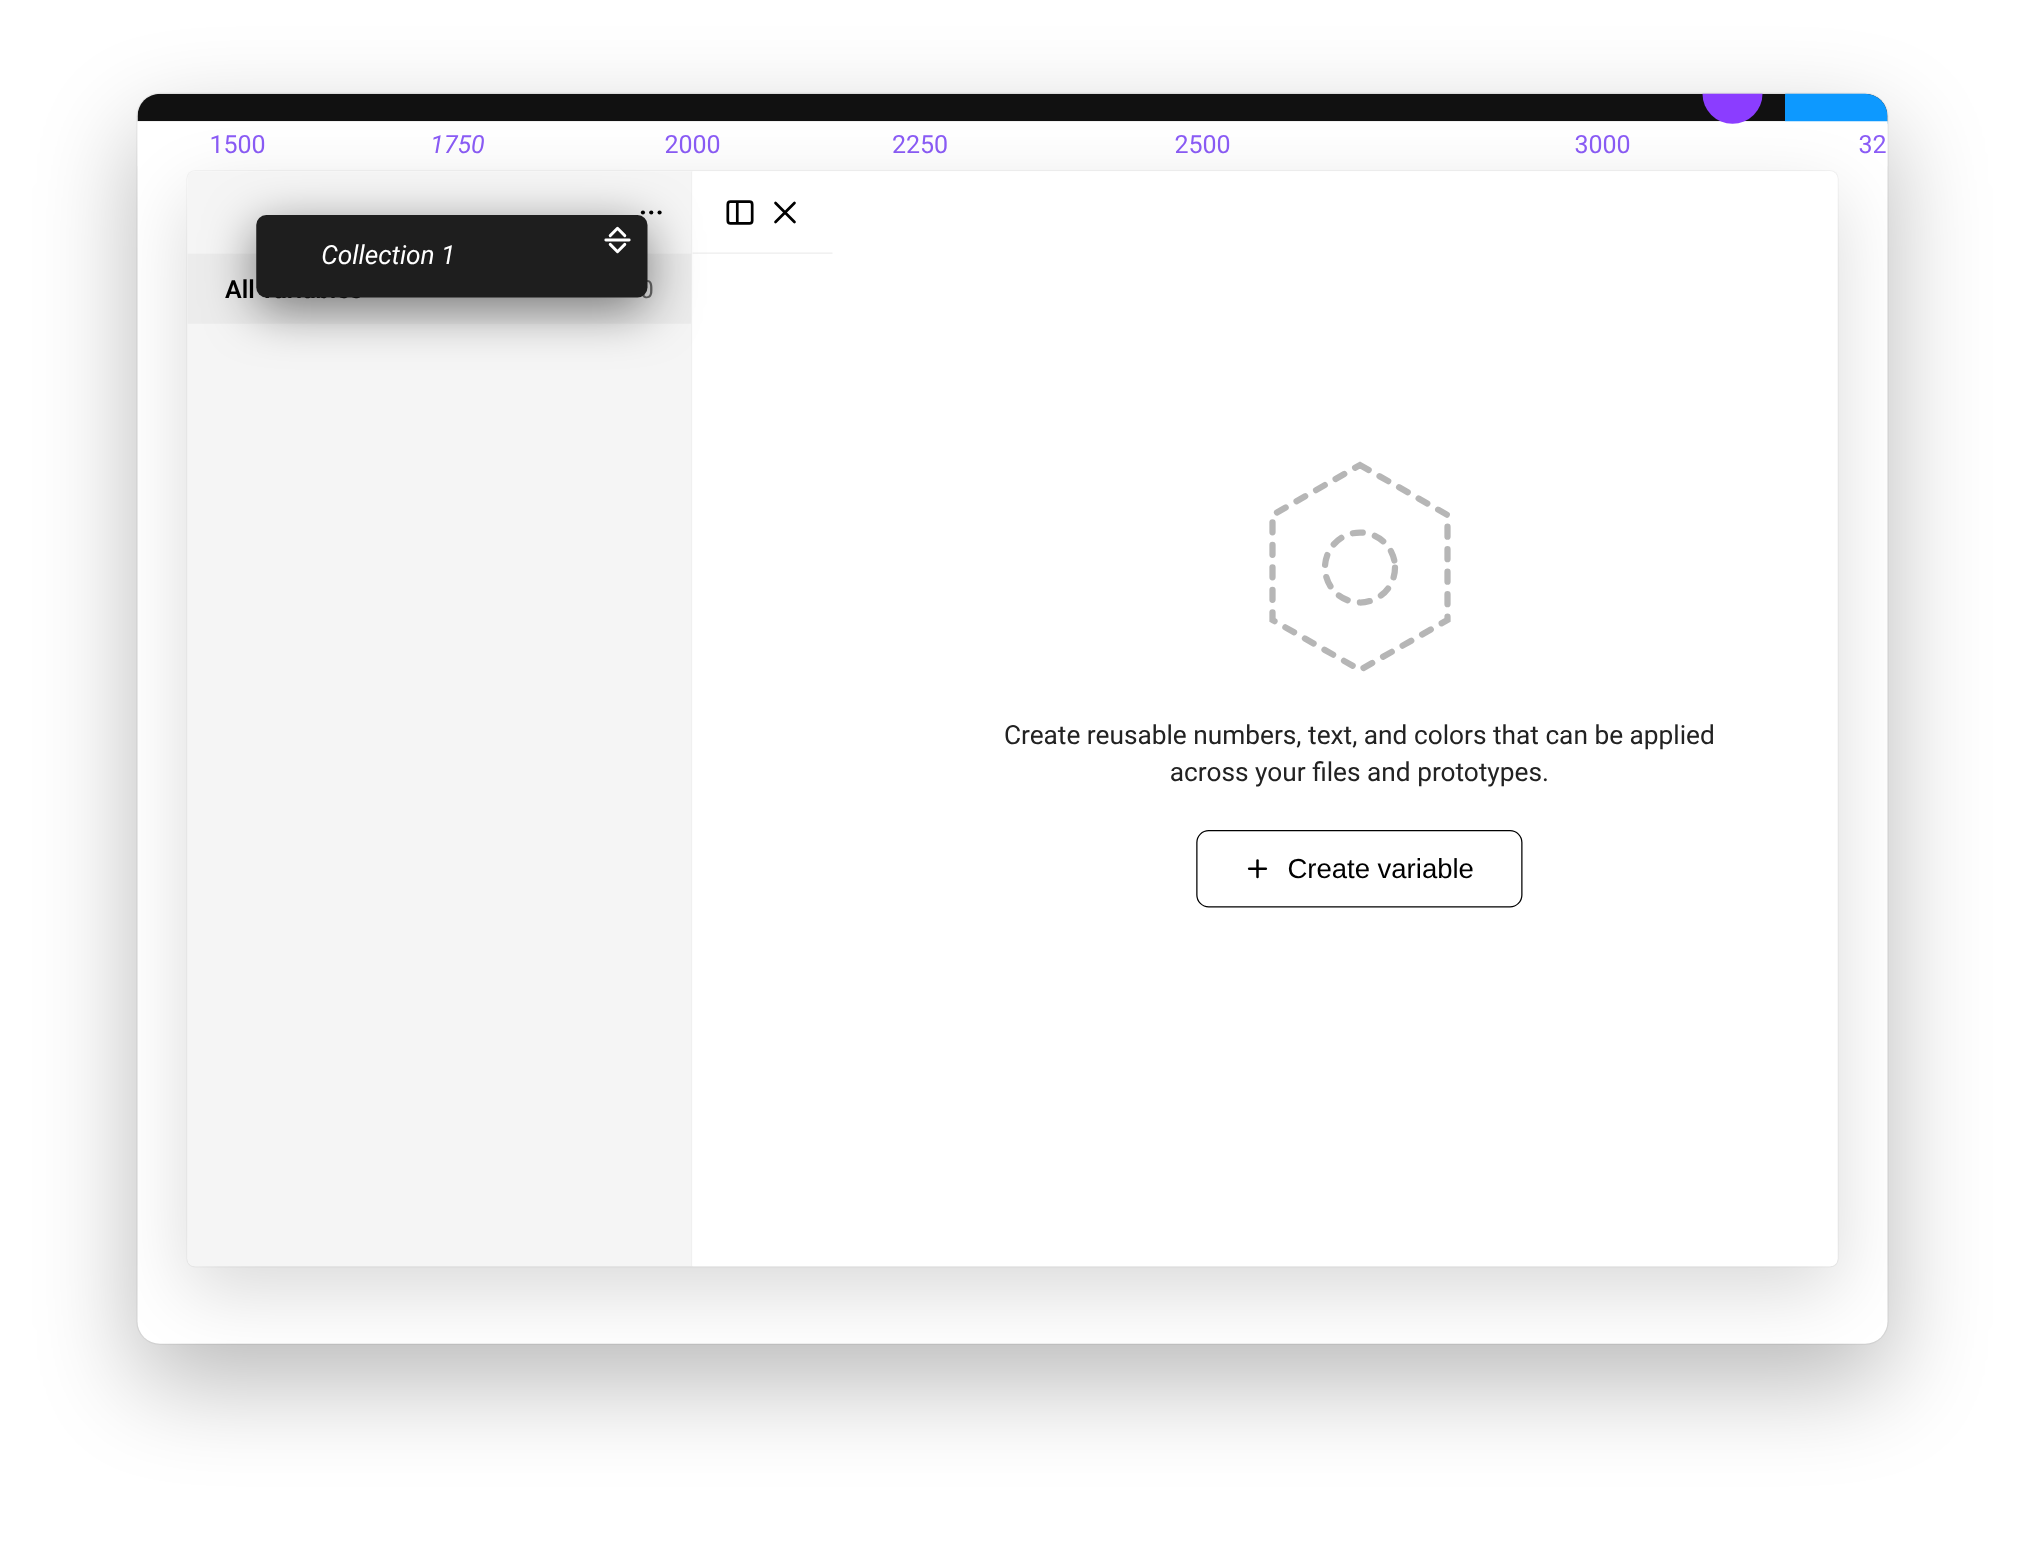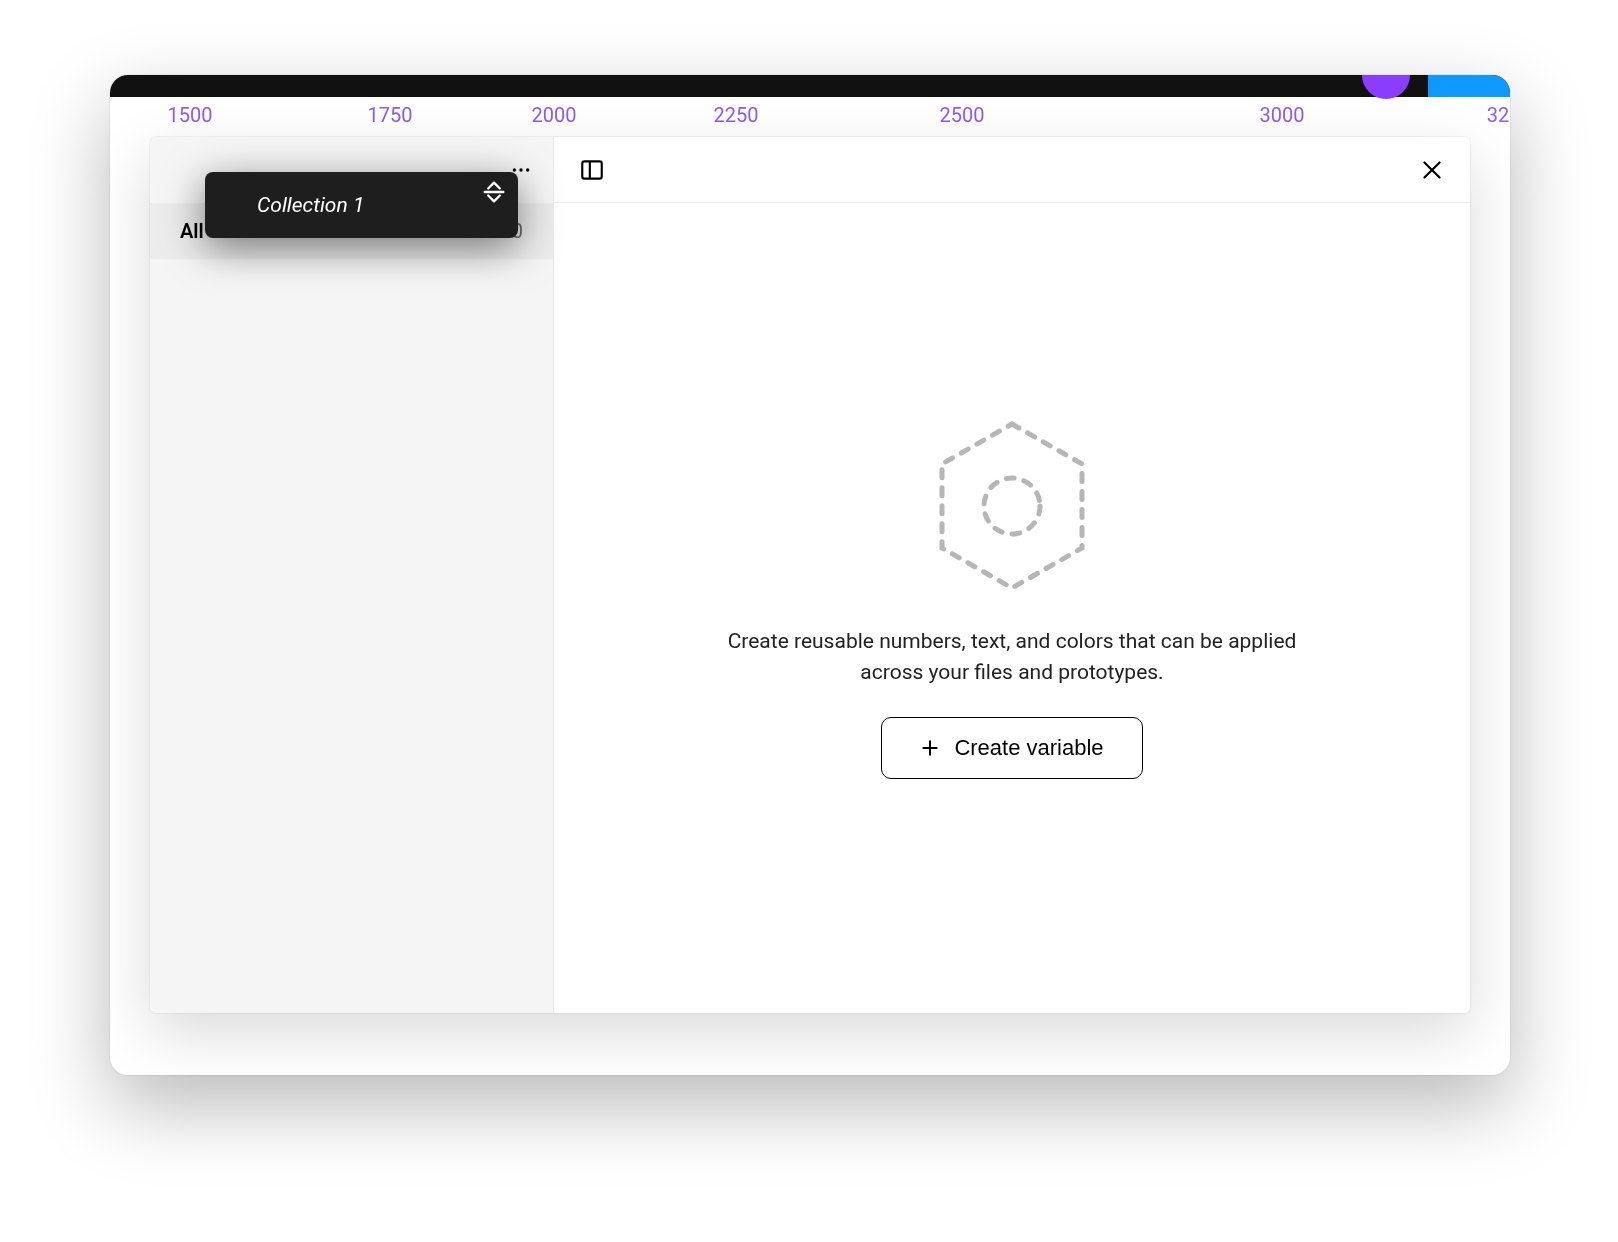--- a/index.html
+++ b/index.html
@@ -124,21 +124,20 @@
       height: 56px;
       background: #ececec;
       font-size: 20px;
     }
     .sidebar-row .label { font-weight: 600; }
     .sidebar-row .count { color: #6b6b6b; font-feature-settings: "tnum"; }
 
     .main {
       flex: 1;
       display: flex;
-      flex-direction: column;
       background: #fff;
       border-top-right-radius: 6px;
       border-bottom-right-radius: 6px;
       gap: 39px;
     }
     .main-header {
       height: 66px;
       display: flex;
       align-items: center;
       justify-content: space-between;
@@ -234,21 +233,21 @@
 <div class="stage">
   <div class="window">
 
     <div class="titlebar">
       <div class="avatar"></div>
       <div class="sharebar"></div>
     </div>
 
     <div class="ruler" id="ruler">
         <span class="tick" style="left: 80px;">1500</span>
-        <span class="tick" style="left: 280px;">1750</span>
+        <span class="tick" style="left: 256px; font-style: italic;">1750</span>
         <span class="tick" style="left: 444px;">2000</span>
         <span class="tick" style="left: 626px;">2250</span>
         <span class="tick" style="left: 852px;">2500</span>
         <span class="tick" style="left: 968px; margin-top: 44px;">2750</span>
         <span class="tick" style="left: 1172px;">3000</span>
         <span class="tick" style="left: 1388px;">32</span>
       </div>
 
     <div class="panel">
 

